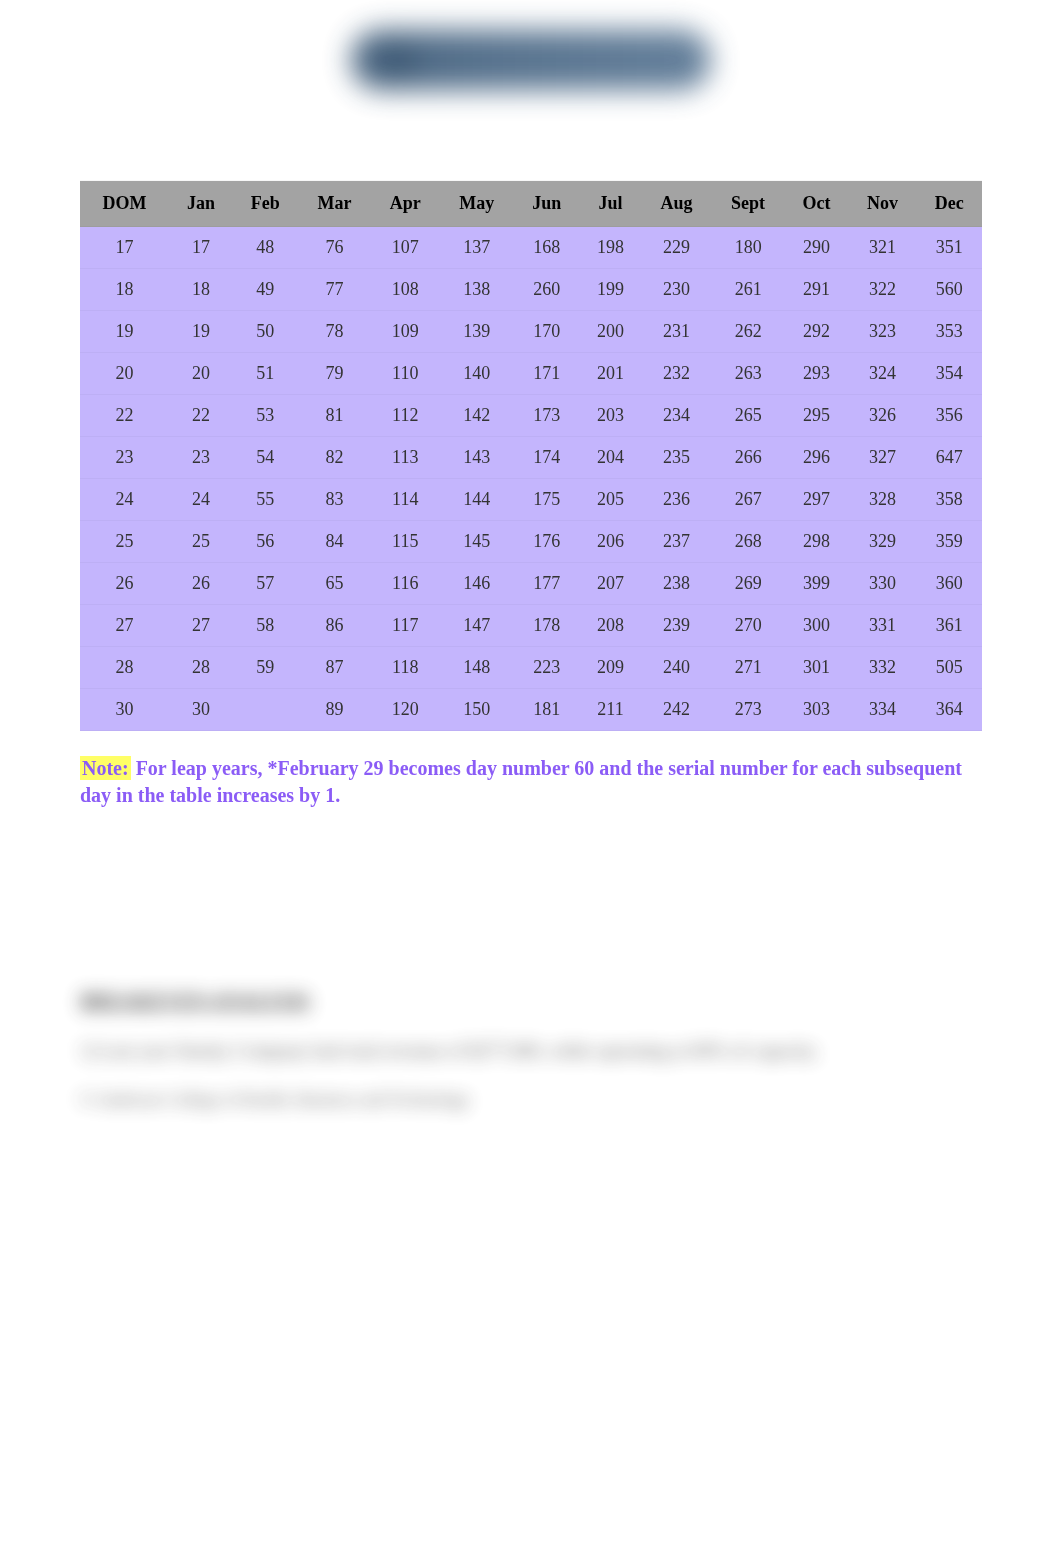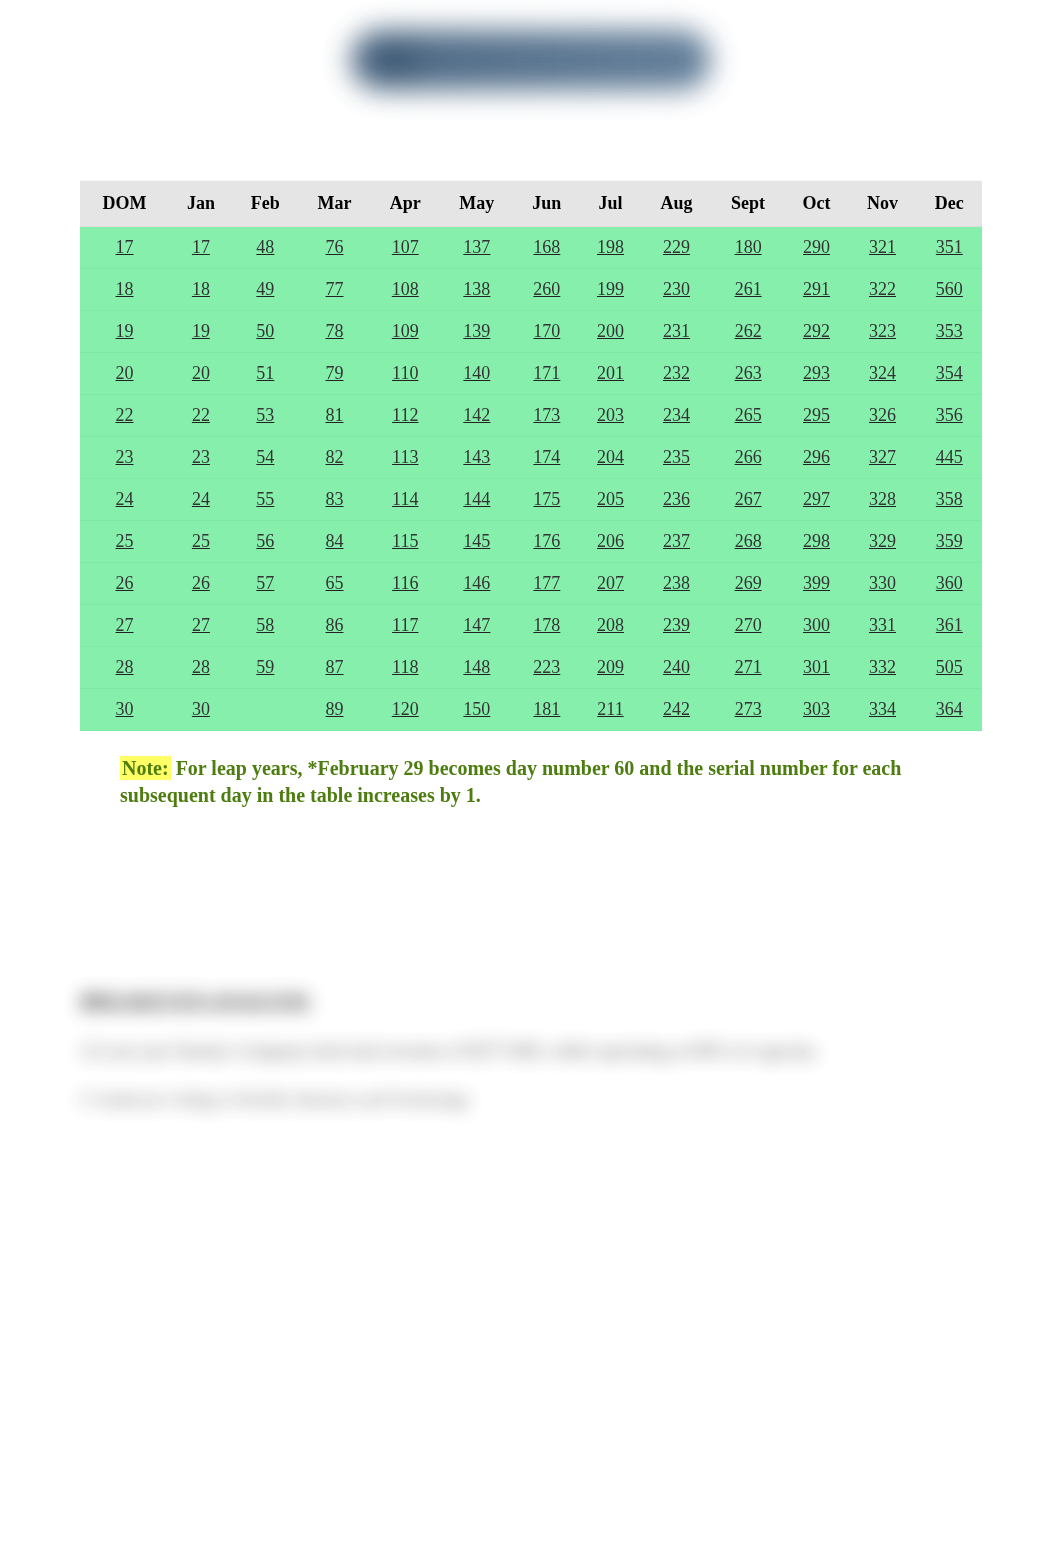--- a/index.html
+++ b/index.html
@@ -41,43 +41,41 @@
     table.data-table {
       width: 100%;
       border-collapse: collapse;
       font-size: 18px;
       margin-bottom: 24px;
     }
     table.data-table th {
       font-weight: bold;
       padding: 12px 6px;
       text-align: center;
-      background: #e5e5e5;
+      background: #a3a3a3;
       color: #000;
     }
     table.data-table td {
       padding: 10px 6px;
       text-align: center;
       color: #333;
     }
     table.data-table tr {
       border-top: 1px solid rgba(0,0,0,0.03);
       border-bottom: 1px solid rgba(0,0,0,0.03);
     }
     table.data-table tbody tr {
-      background: #86efac;
-      text-decoration: underline;
+      background: #c4b5fd;
     }
     .note {
       font-size: 20px;
       font-weight: bold;
-      color: #4d7c0f;
+      color: #8b5cf6;
       line-height: 1.35;
       margin-top: 10px;
-      margin-left: 40px;
     }
     .note .hl {
       background: #ffff66;
       padding: 1px 2px;
     }
     .blur-section {
       margin-top: 180px;
       filter: blur(9px);
       opacity: 0.85;
     }
@@ -207,21 +205,21 @@
           <td>54</td>
           <td>82</td>
           <td>113</td>
           <td>143</td>
           <td>174</td>
           <td>204</td>
           <td>235</td>
           <td>266</td>
           <td>296</td>
           <td>327</td>
-          <td>445</td>
+          <td>647</td>
         </tr>
         <tr>
           <td>24</td>
           <td>24</td>
           <td>55</td>
           <td>83</td>
           <td>114</td>
           <td>144</td>
           <td>175</td>
           <td>205</td>

